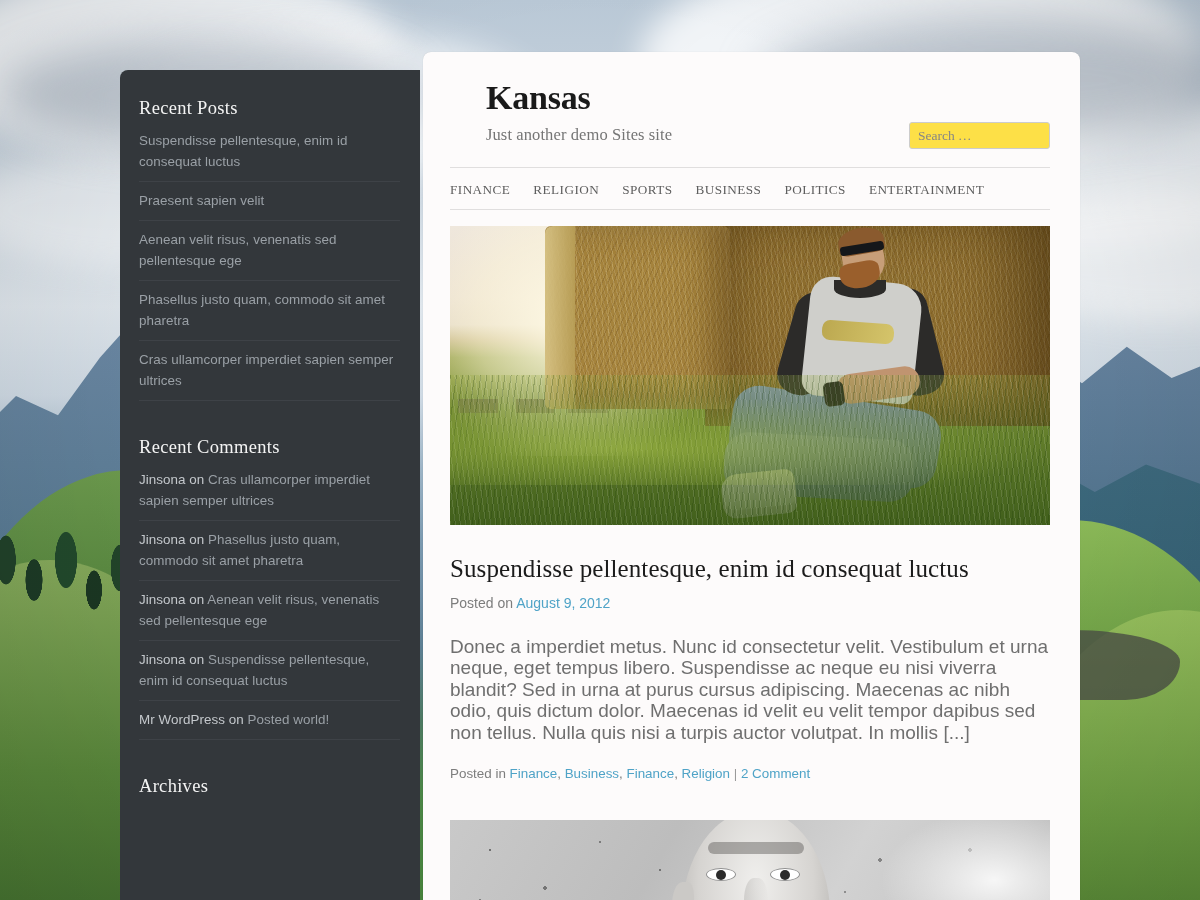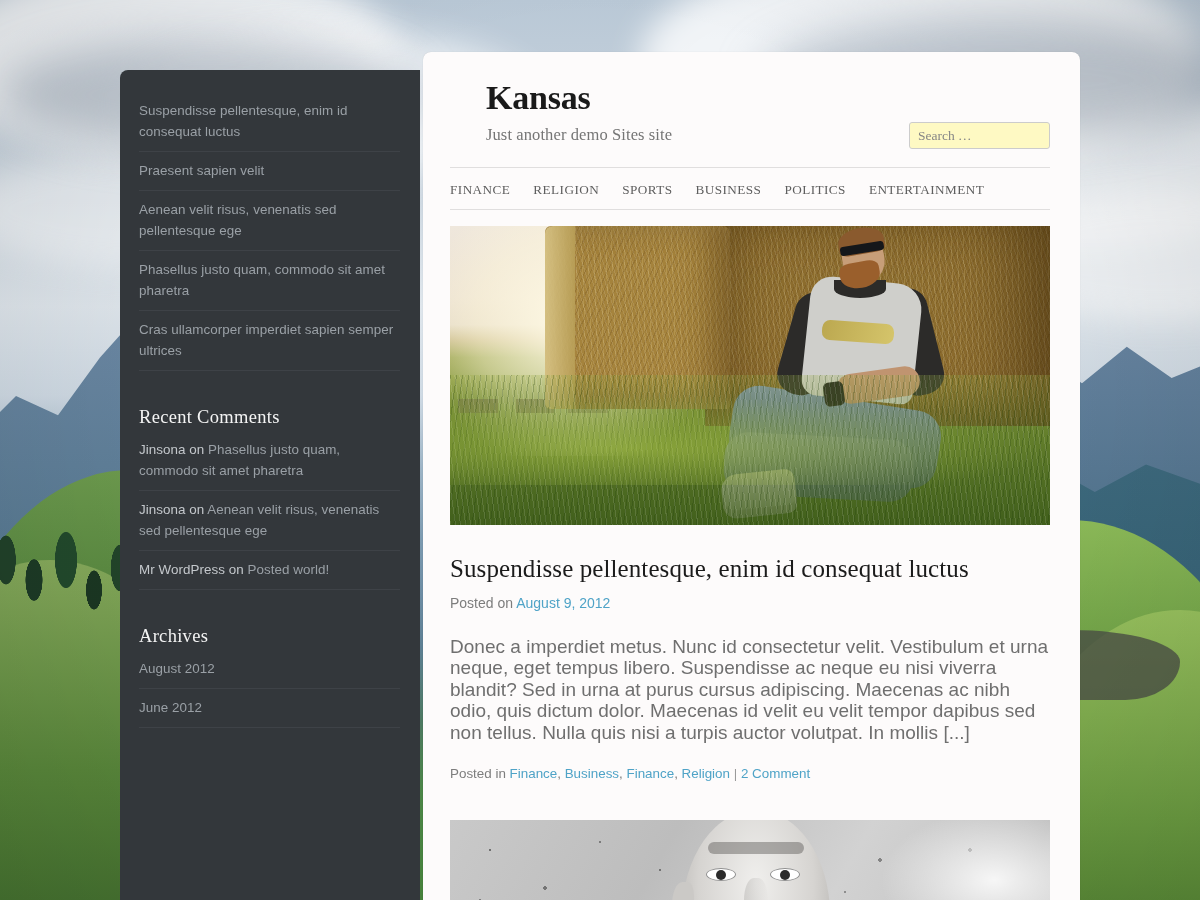--- a/index.html
+++ b/index.html
@@ -182,21 +182,21 @@
     position: absolute;
     right: 0;
     top: 42px;
   }
   #search-input {
     width: 141px;
     height: 27px;
     padding: 2px 8px;
     border: 1px solid #ccc;
     border-radius: 3px;
-    background: #fef9c3;
+    background: #fde047;
     font-family: "Liberation Serif", serif;
     font-size: 13.5px;
     color: #6d6d6d;
     outline: none;
   }
   #search-input::placeholder { color: #868686; }
 
   #main-nav {
     margin-top: 22px;
     border-top: 1px solid #e0dede;
@@ -433,56 +433,63 @@
   <div class="hill hill-right"></div>
   <div class="hill hill-right2"></div>
   <div class="rock"></div>
   <div class="trees"></div>
   <div class="vignette"></div>
 </div>
 
 <aside id="sidebar">
 
   <section class="widget" id="widget-recent-posts">
+    <h2 class="widget-title">Recent Posts</h2>
     <ul>
       <li><a href="#">Suspendisse pellentesque, enim id consequat luctus</a></li>
       <li><a href="#">Praesent sapien velit</a></li>
       <li><a href="#">Aenean velit risus, venenatis sed pellentesque ege</a></li>
       <li><a href="#">Phasellus justo quam, commodo sit amet pharetra</a></li>
       <li><a href="#">Cras ullamcorper imperdiet sapien semper ultrices</a></li>
     </ul>
   </section>
 
   <section class="widget" id="widget-recent-comments">
     <h2 class="widget-title">Recent Comments</h2>
     <ul>
+      <li>
+        <span class="comment-author">Jinsona</span>
+        <span class="comment-on">on</span>
+        <a href="#">Cras ullamcorper imperdiet sapien semper ultrices</a>
+      </li>
       <li>
         <span class="comment-author">Jinsona</span>
         <span class="comment-on">on</span>
         <a href="#">Phasellus justo quam, commodo sit amet pharetra</a>
       </li>
       <li>
         <span class="comment-author">Jinsona</span>
         <span class="comment-on">on</span>
         <a href="#">Aenean velit risus, venenatis sed pellentesque ege</a>
       </li>
       <li>
+        <span class="comment-author">Jinsona</span>
+        <span class="comment-on">on</span>
+        <a href="#">Suspendisse pellentesque, enim id consequat luctus</a>
+      </li>
+      <li>
         <span class="comment-author">Mr WordPress</span>
         <span class="comment-on">on</span>
         <a href="#">Posted world!</a>
       </li>
     </ul>
   </section>
 
   <section class="widget" id="widget-archives">
     <h2 class="widget-title">Archives</h2>
-    <ul>
-      <li><a href="#">August 2012</a></li>
-      <li><a href="#">June 2012</a></li>
-    </ul>
   </section>
 
 </aside>
 
 <div id="content-panel">
 
   <header class="site-header">
     <h1 id="site-title">Kansas</h1>
     <p id="site-description">Just another demo Sites site</p>
 

